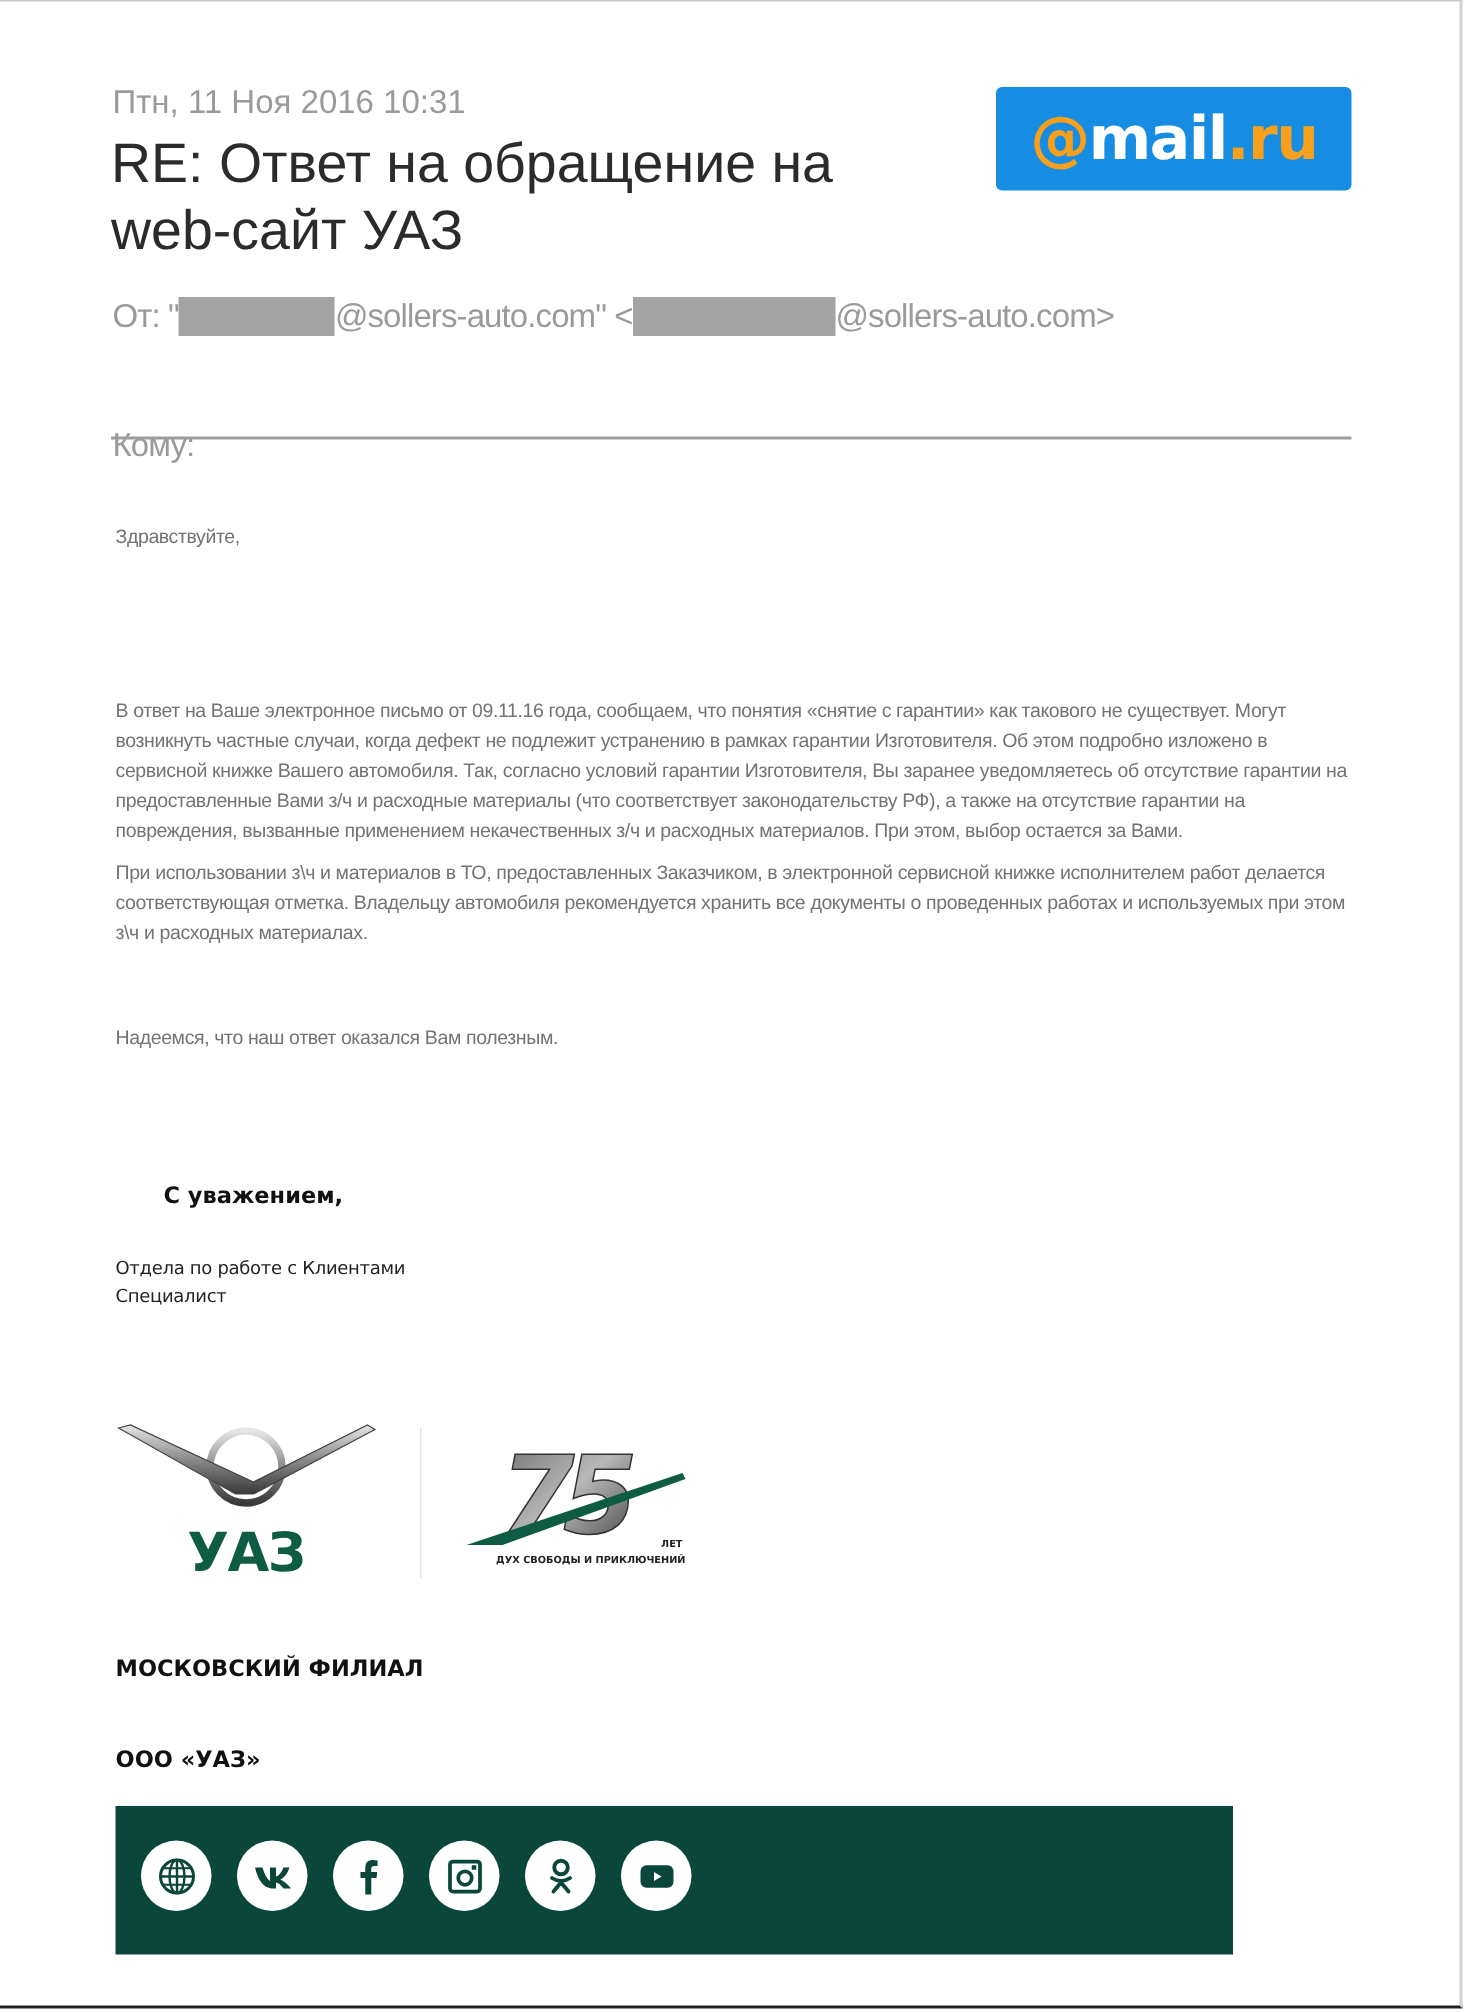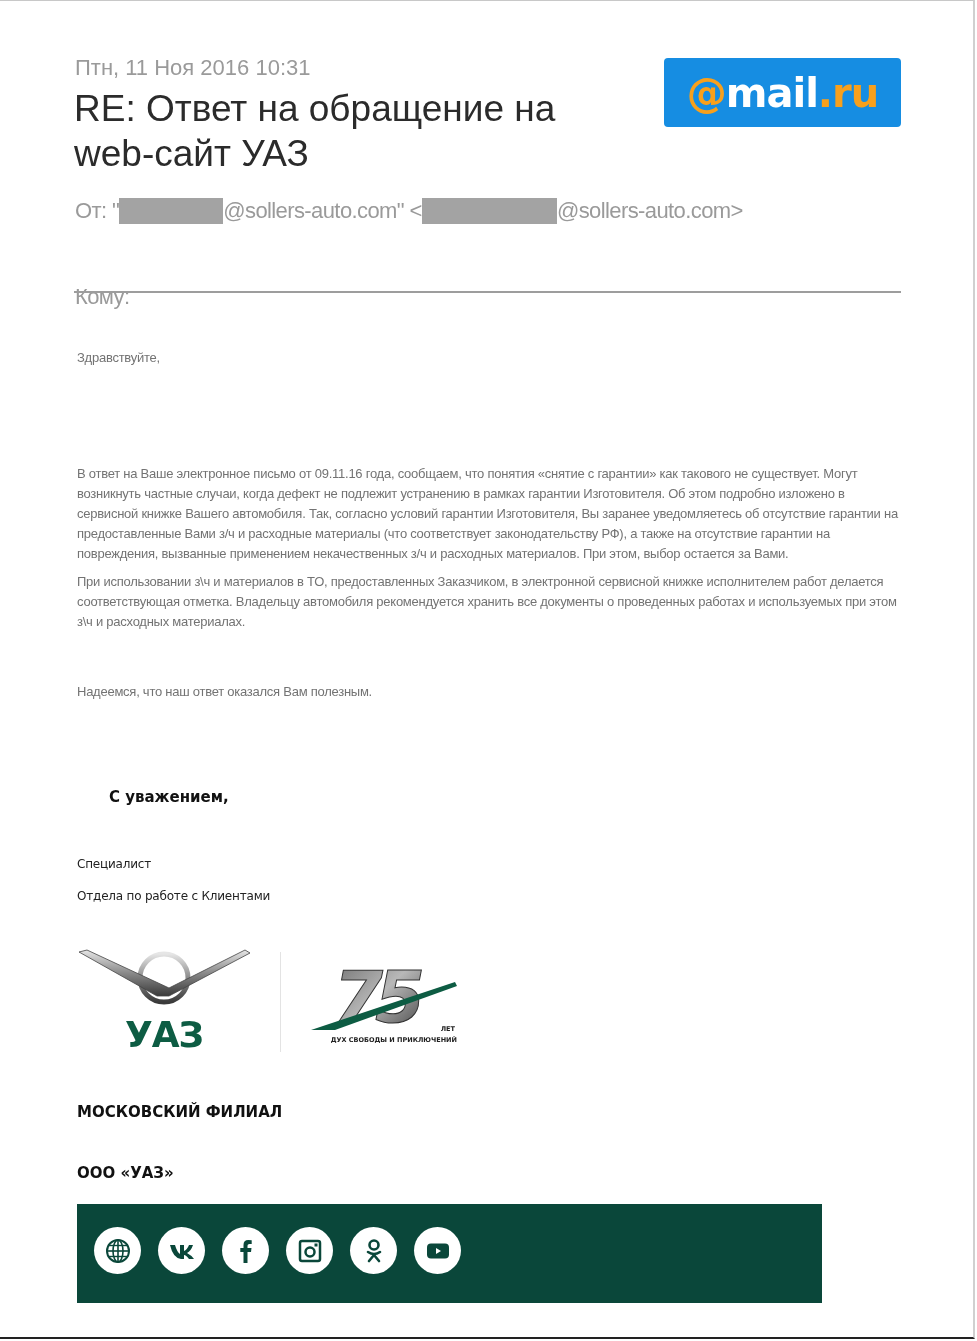--- a/index.html
+++ b/index.html
@@ -54,21 +54,21 @@
     .closing { top: 682px; }
     .regards {
       position: absolute; left: 77px; top: 788px;
       font-family: "DejaVu Sans", sans-serif; font-size: 15px; font-weight: bold; color: #111; margin-left: 32px;
     }
     .sig-line {
       position: absolute; left: 77px;
       font-family: "DejaVu Sans", sans-serif; font-size: 12px; color: #222; letter-spacing: -0.2px; text-align: center;
     }
     .sig-title { top: 857px; }
-    .sig-dept { top: 889px; }
+    .sig-dept { top: 838px; }
     .uaz-logo { position: absolute; left: 77px; top: 948px; width: 175px; height: 108px; }
     .logo-divider { position: absolute; left: 280px; top: 952px; width: 1px; height: 100px; background: #e3e3e3; }
     .anniv-logo { position: absolute; left: 305px; top: 952px; width: 160px; height: 100px; }
     .company-line {
       position: absolute; left: 77px;
       font-family: "DejaVu Sans", sans-serif; font-size: 15px; font-weight: bold; color: #111;
     }
     .company-branch { top: 1103px; }
     .company-name { top: 1164px; text-align: center; }
     .social-bar {

